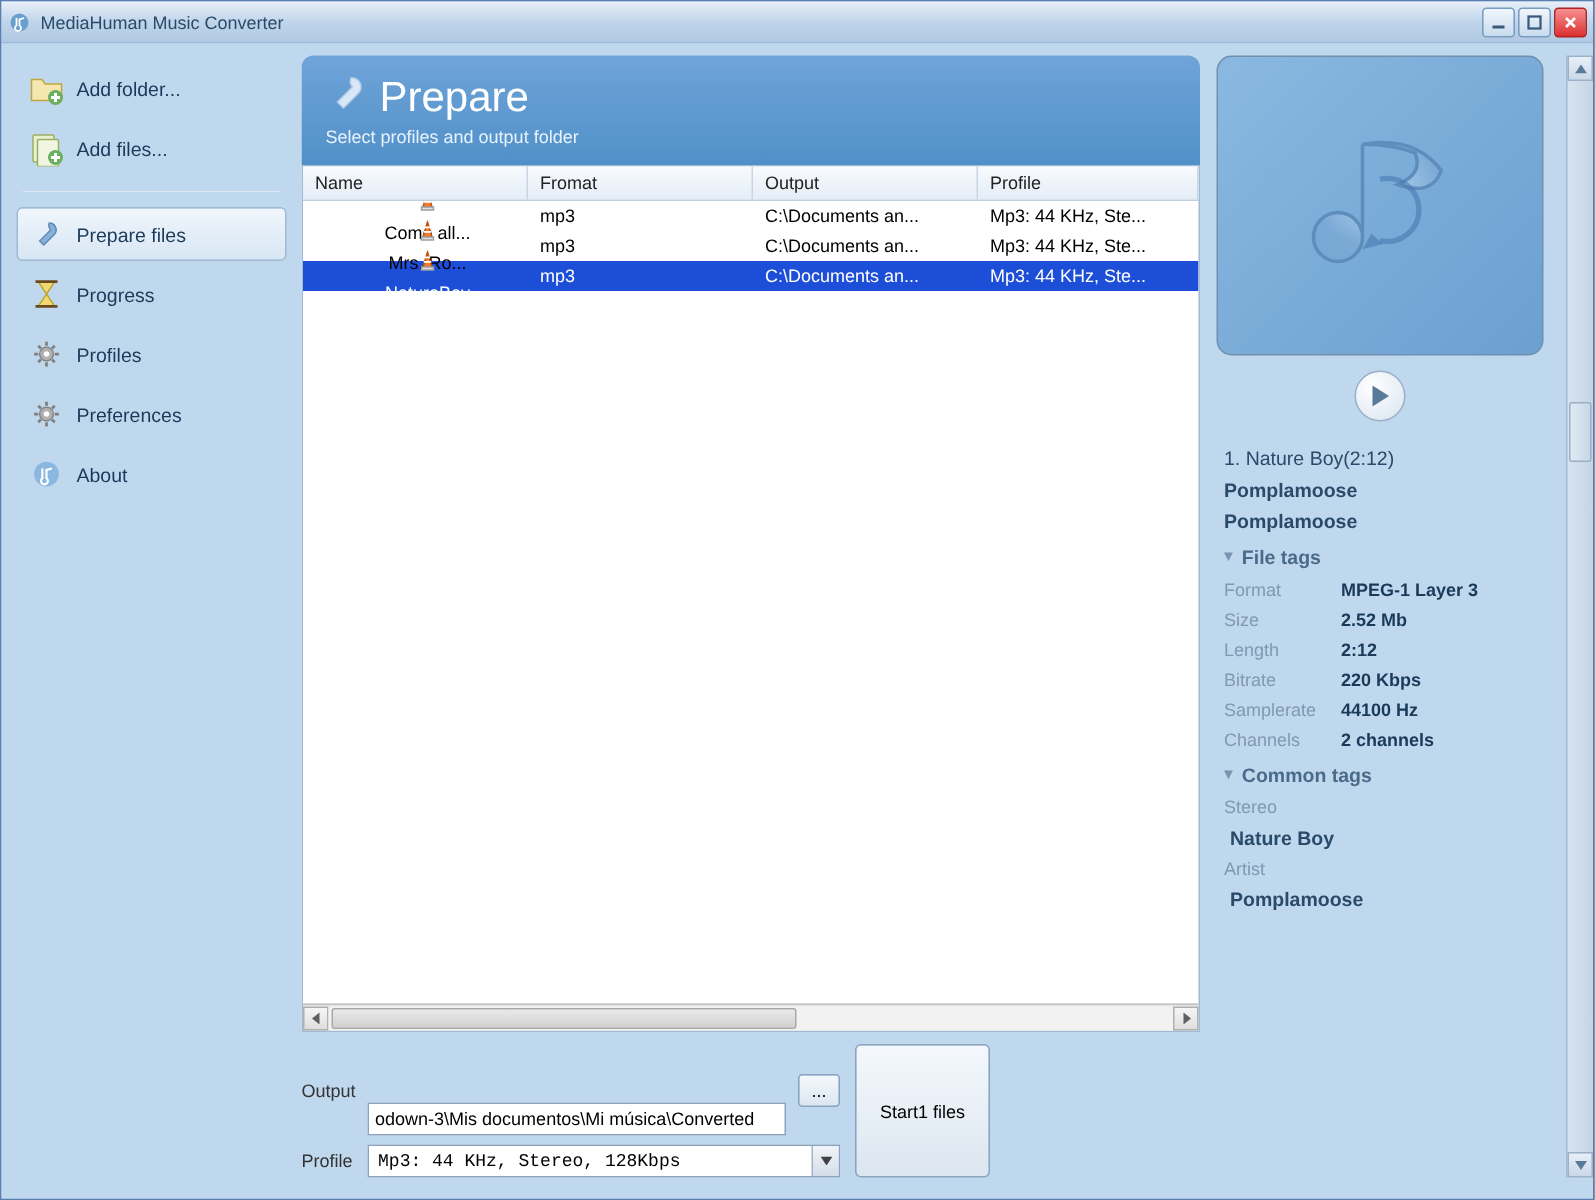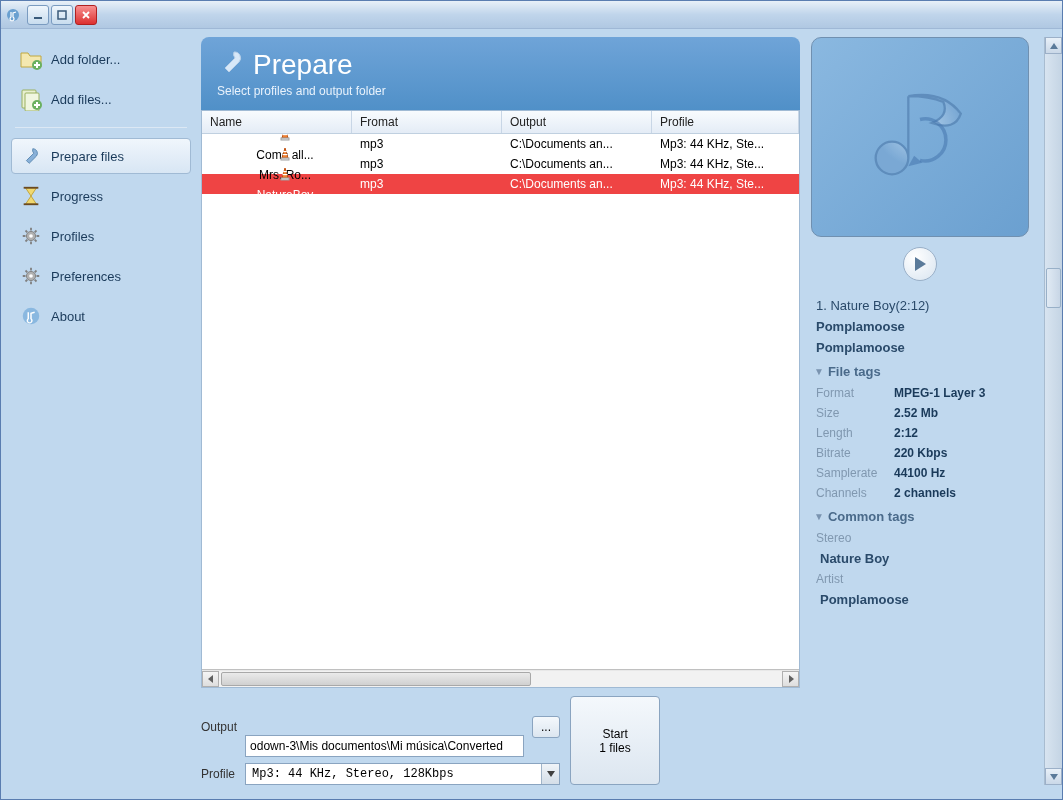--- a/index.html
+++ b/index.html
@@ -26,41 +26,41 @@
 .header-band .subtitle { font-size: 12px; margin-top: 2px; color: #e8f2fc; }
 .table-wrap { flex: 1; background: #fff; border: 1px solid #a0bad4; display: flex; flex-direction: column; }
 .thead { display: flex; background: linear-gradient(to bottom, #f8fbfe, #e4ecf6); border-bottom: 1px solid #c0d0e0; }
 .th { padding: 4px 8px; border-right: 1px solid #c8d6e6; font-size: 12px; color: #222; }
 .th.c1 { width: 150px; }
 .th.c2 { width: 150px; }
 .th.c3 { width: 150px; }
 .th.c4 { flex: 1; }
 .tbody { flex: 1; overflow: auto; }
 .row { display: flex; align-items: center; height: 20px; font-size: 12px; }
-.row.selected { background: #ef4444; color: #fff; }
+.row.selected { background: #1d4ed8; color: #fff; }
 .td { padding: 1px 8px; overflow: hidden; white-space: nowrap; text-overflow: ellipsis; flex-direction: column; }
 .td.c1 { width: 150px; display: flex; align-items: center; gap: 4px; padding-left: 24px; }
 .td.c2 { width: 150px; }
 .td.c3 { width: 150px; }
 .td.c4 { flex: 1; }
 .cone-icon { width: 14px; height: 14px; }
 .hscroll { height: 18px; background: #e8e8e8; border-top: 1px solid #c0c0c0; display: flex; align-items: center; }
 .hscroll .arrow { width: 17px; height: 16px; background: linear-gradient(to bottom, #f5f5f5, #dedede); border: 1px solid #b0b0b0; display: flex; align-items: center; justify-content: center; cursor: pointer; }
 .hscroll .track { flex: 1; height: 16px; background: #f2f2f2; position: relative; }
 .hscroll .thumb { position: absolute; left: 2px; top: 1px; width: 55%; height: 14px; background: linear-gradient(to bottom, #eaeaea, #d0d0d0); border: 1px solid #a8a8a8; border-radius: 2px; }
 .bottom-bar { margin-top: 8px; display: flex; gap: 10px; align-items: stretch; }
 .output-grid { display: grid; grid-template-columns: auto 1fr auto; gap: 6px 8px; align-items: center; }
 .output-grid label { font-size: 12px; color: #333; }
 .text-input { height: 22px; border: 1px solid #8aa4c0; background: #fff; padding: 0 4px; font-size: 12px; font-family: inherit; }
 .text-input.wide { width: 279px; margin-top: 39px; }
 .browse-btn { height: 22px; padding: 0 8px; background: linear-gradient(to bottom, #f4f8fc, #dce6f0); border: 1px solid #8aa4c0; border-radius: 3px; cursor: pointer; font-size: 12px; }
 .combo { height: 22px; border: 1px solid #8aa4c0; background: #fff; display: flex; align-items: center; cursor: pointer; }
 .combo .val { flex: 1; padding: 0 6px; font-size: 12px; }
 .combo .arrow { width: 18px; height: 100%; background: linear-gradient(to bottom, #f0f4f8, #d4dee8); border-left: 1px solid #a0b4c8; display: flex; align-items: center; justify-content: center; }
-.start-btn { width: 90px; background: linear-gradient(to bottom, #f4f8fc, #dce6f0); border: 1px solid #8aa4c0; border-radius: 4px; cursor: pointer; display: flex; flex-direction: column; align-items: center; justify-content: center; font-size: 12px; }
+.start-btn { width: 90px; background: linear-gradient(to bottom, #f4f8fc, #dce6f0); border: 1px solid #8aa4c0; border-radius: 4px; cursor: pointer; display: flex; flex-direction: row; align-items: center; justify-content: center; font-size: 12px; }
 .right-pane { width: 232px; display: flex; flex-direction: column; padding-right: 4px; }
 .artbox { width: 218px; height: 200px; background: linear-gradient(135deg, #8ab8e0, #6ba0d0); border: 1px solid #7090b0; border-radius: 10px; margin: 0 auto 10px; display: flex; align-items: center; justify-content: center; }
 .play-btn { width: 34px; height: 34px; border-radius: 50%; background: radial-gradient(circle at 35% 30%, #fff, #d8e4f0); border: 1px solid #9ab0c8; margin: 0 auto 14px; display: flex; align-items: center; justify-content: center; cursor: pointer; }
 .meta-line { font-size: 13px; color: #2a4a6a; padding: 3px 10px; }
 .meta-line.bold { font-weight: bold; }
 .section-header { display: flex; align-items: center; gap: 4px; padding: 6px 8px 4px; color: #4a6a8a; font-size: 13px; font-weight: bold; cursor: pointer; }
 .section-header .tri { font-size: 10px; color: #7a94b0; }
 .info-row { display: flex; padding: 3px 10px; font-size: 12px; }
 .info-row .k { width: 78px; color: #8098b0; }
 .info-row .v { flex: 1; color: #1a3a5a; font-weight: bold; }
@@ -74,20 +74,21 @@
 <body>
 
 <div class="window">
   <div class="titlebar">
     <span class="titlebar-icon">
       <svg viewBox="0 0 16 16">
           <circle cx="8" cy="8" r="6" fill="#6aa0d0"></circle>
           <path d="M6 5 L6 10 A2 2 0 1 0 8 10 L8 6 L11 5" stroke="#fff" stroke-width="1.2" fill="none"></path>
         </svg>
     </span>
+    <span class="titlebar-text">MediaHuman Music Converter</span>
     <div class="titlebar-controls">
       <div class="tb-btn">
           <svg viewBox="0 0 10 10">
             <rect x="1" y="7" width="8" height="2" fill="#3a5a7a"></rect>
           </svg>
         </div>
       <div class="tb-btn">
           <svg viewBox="0 0 10 10">
             <rect x="1" y="1" width="8" height="8" fill="none" stroke="#3a5a7a" stroke-width="1.5"></rect>
           </svg>

